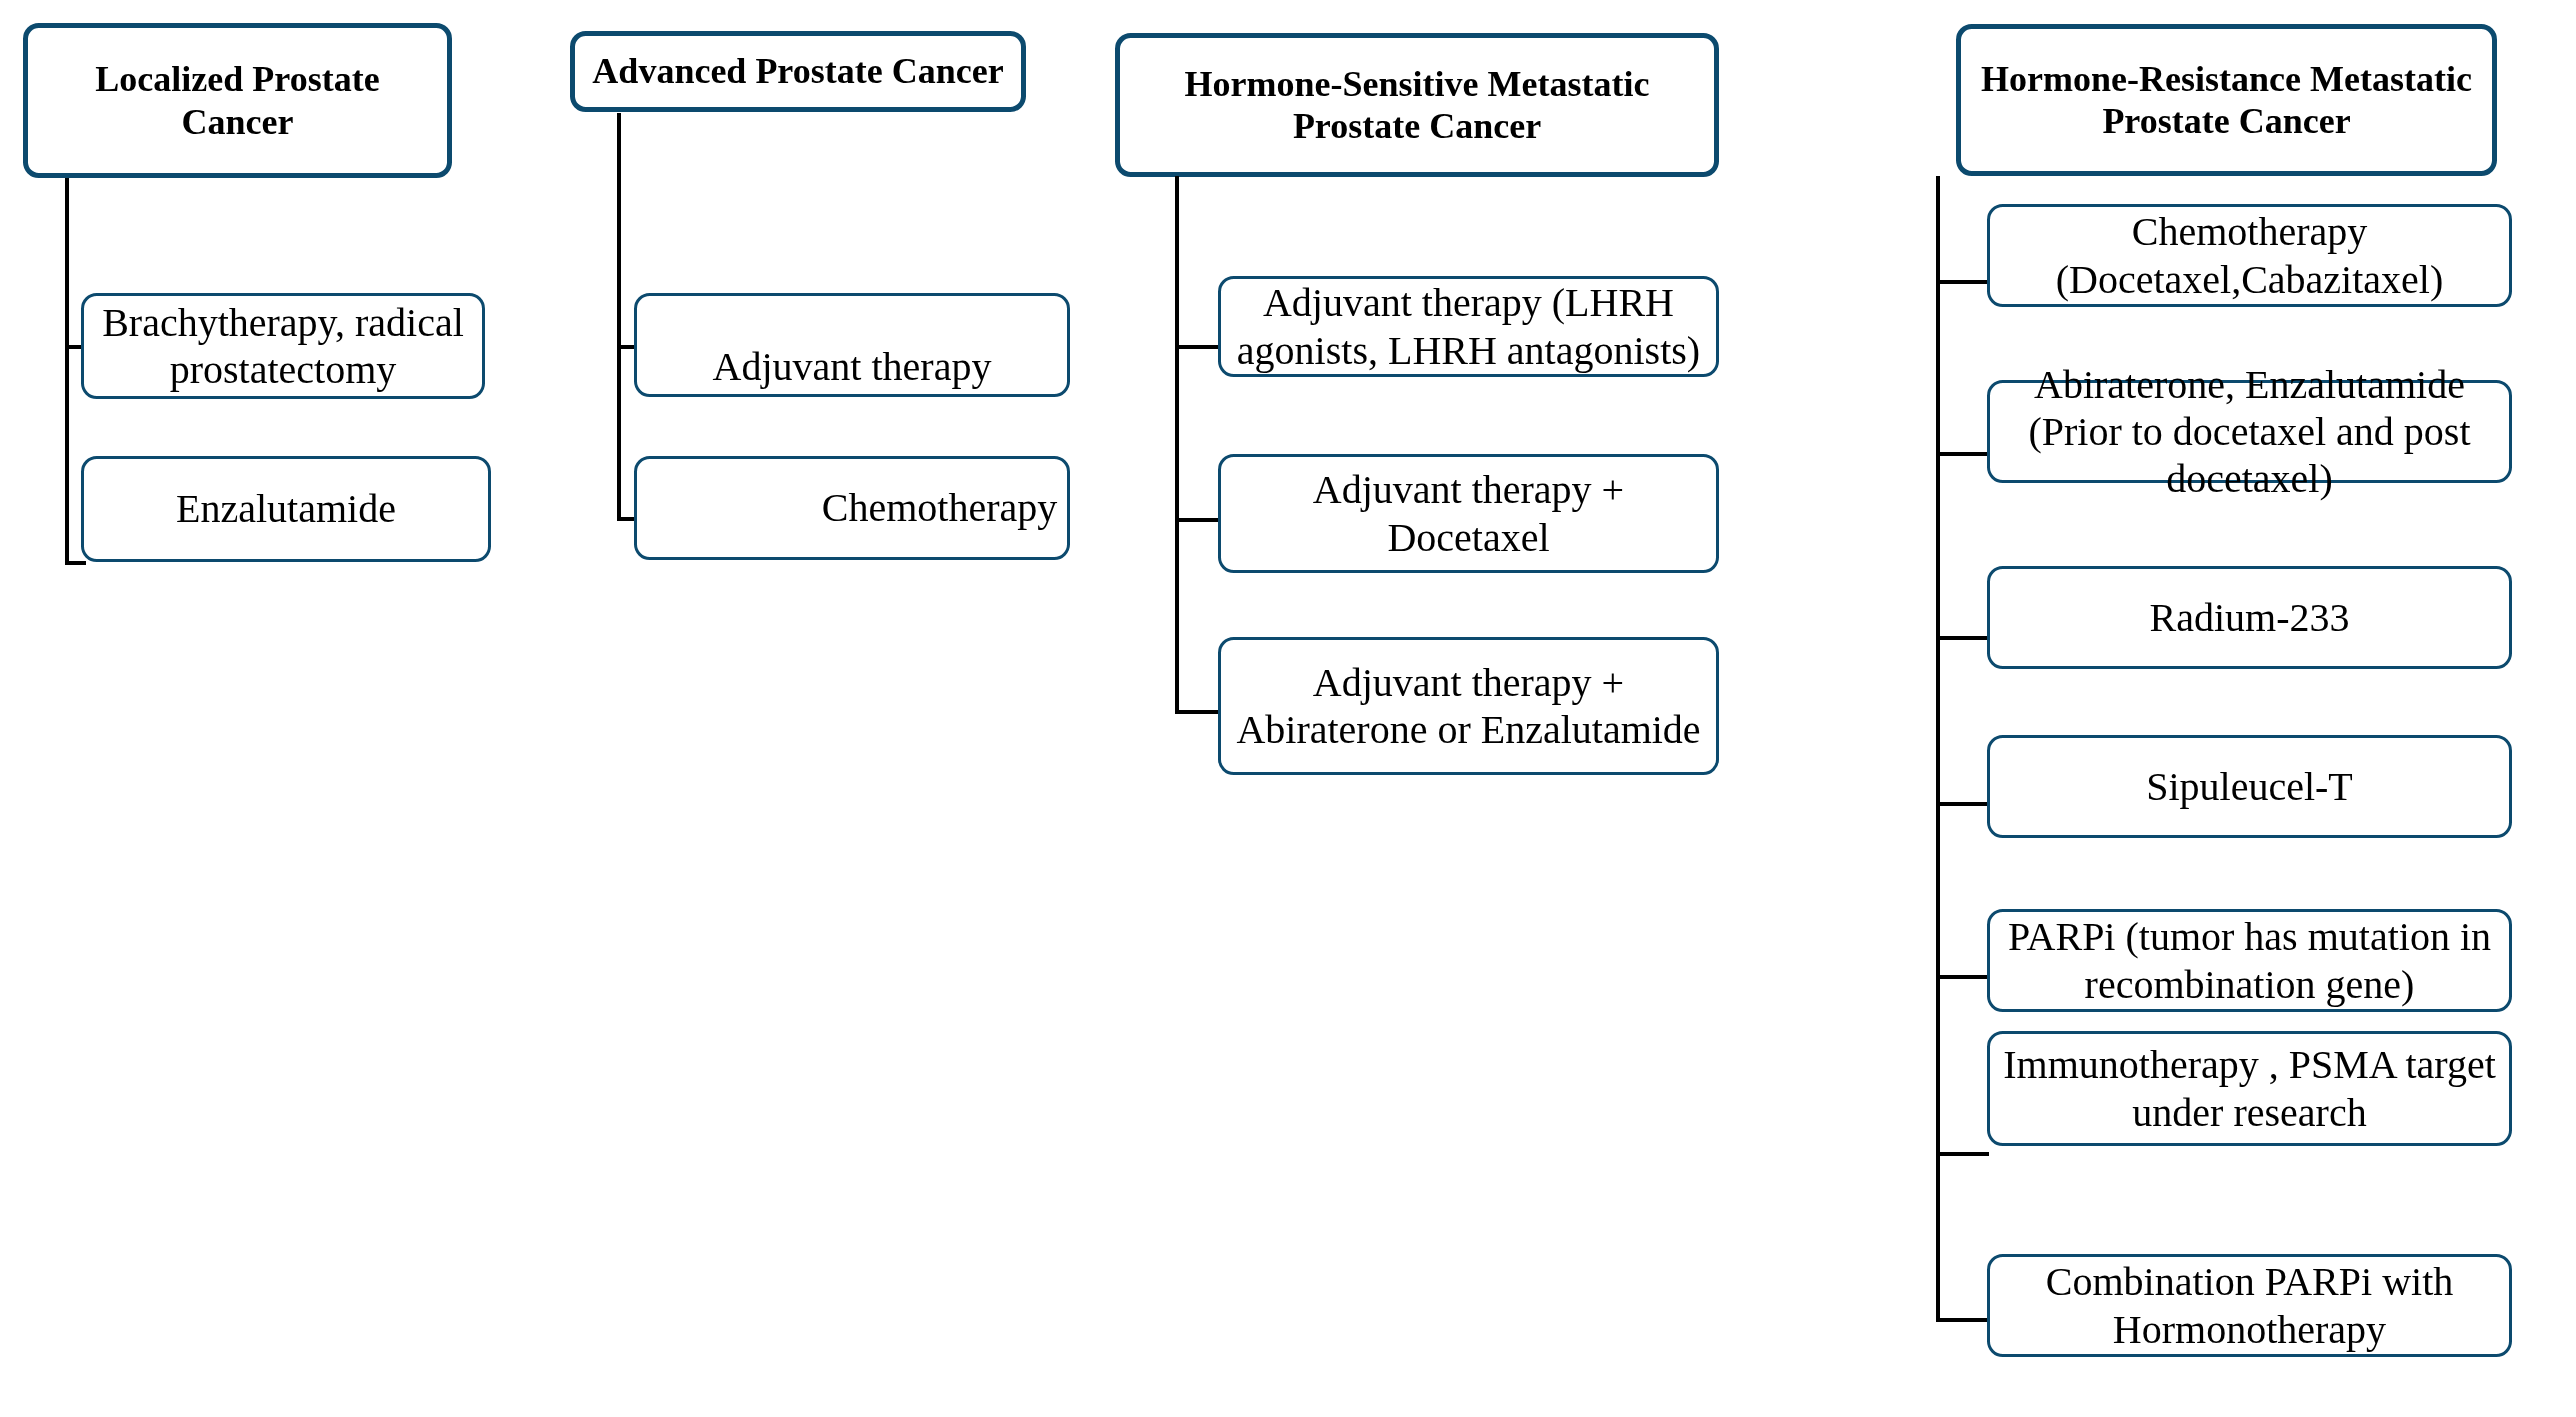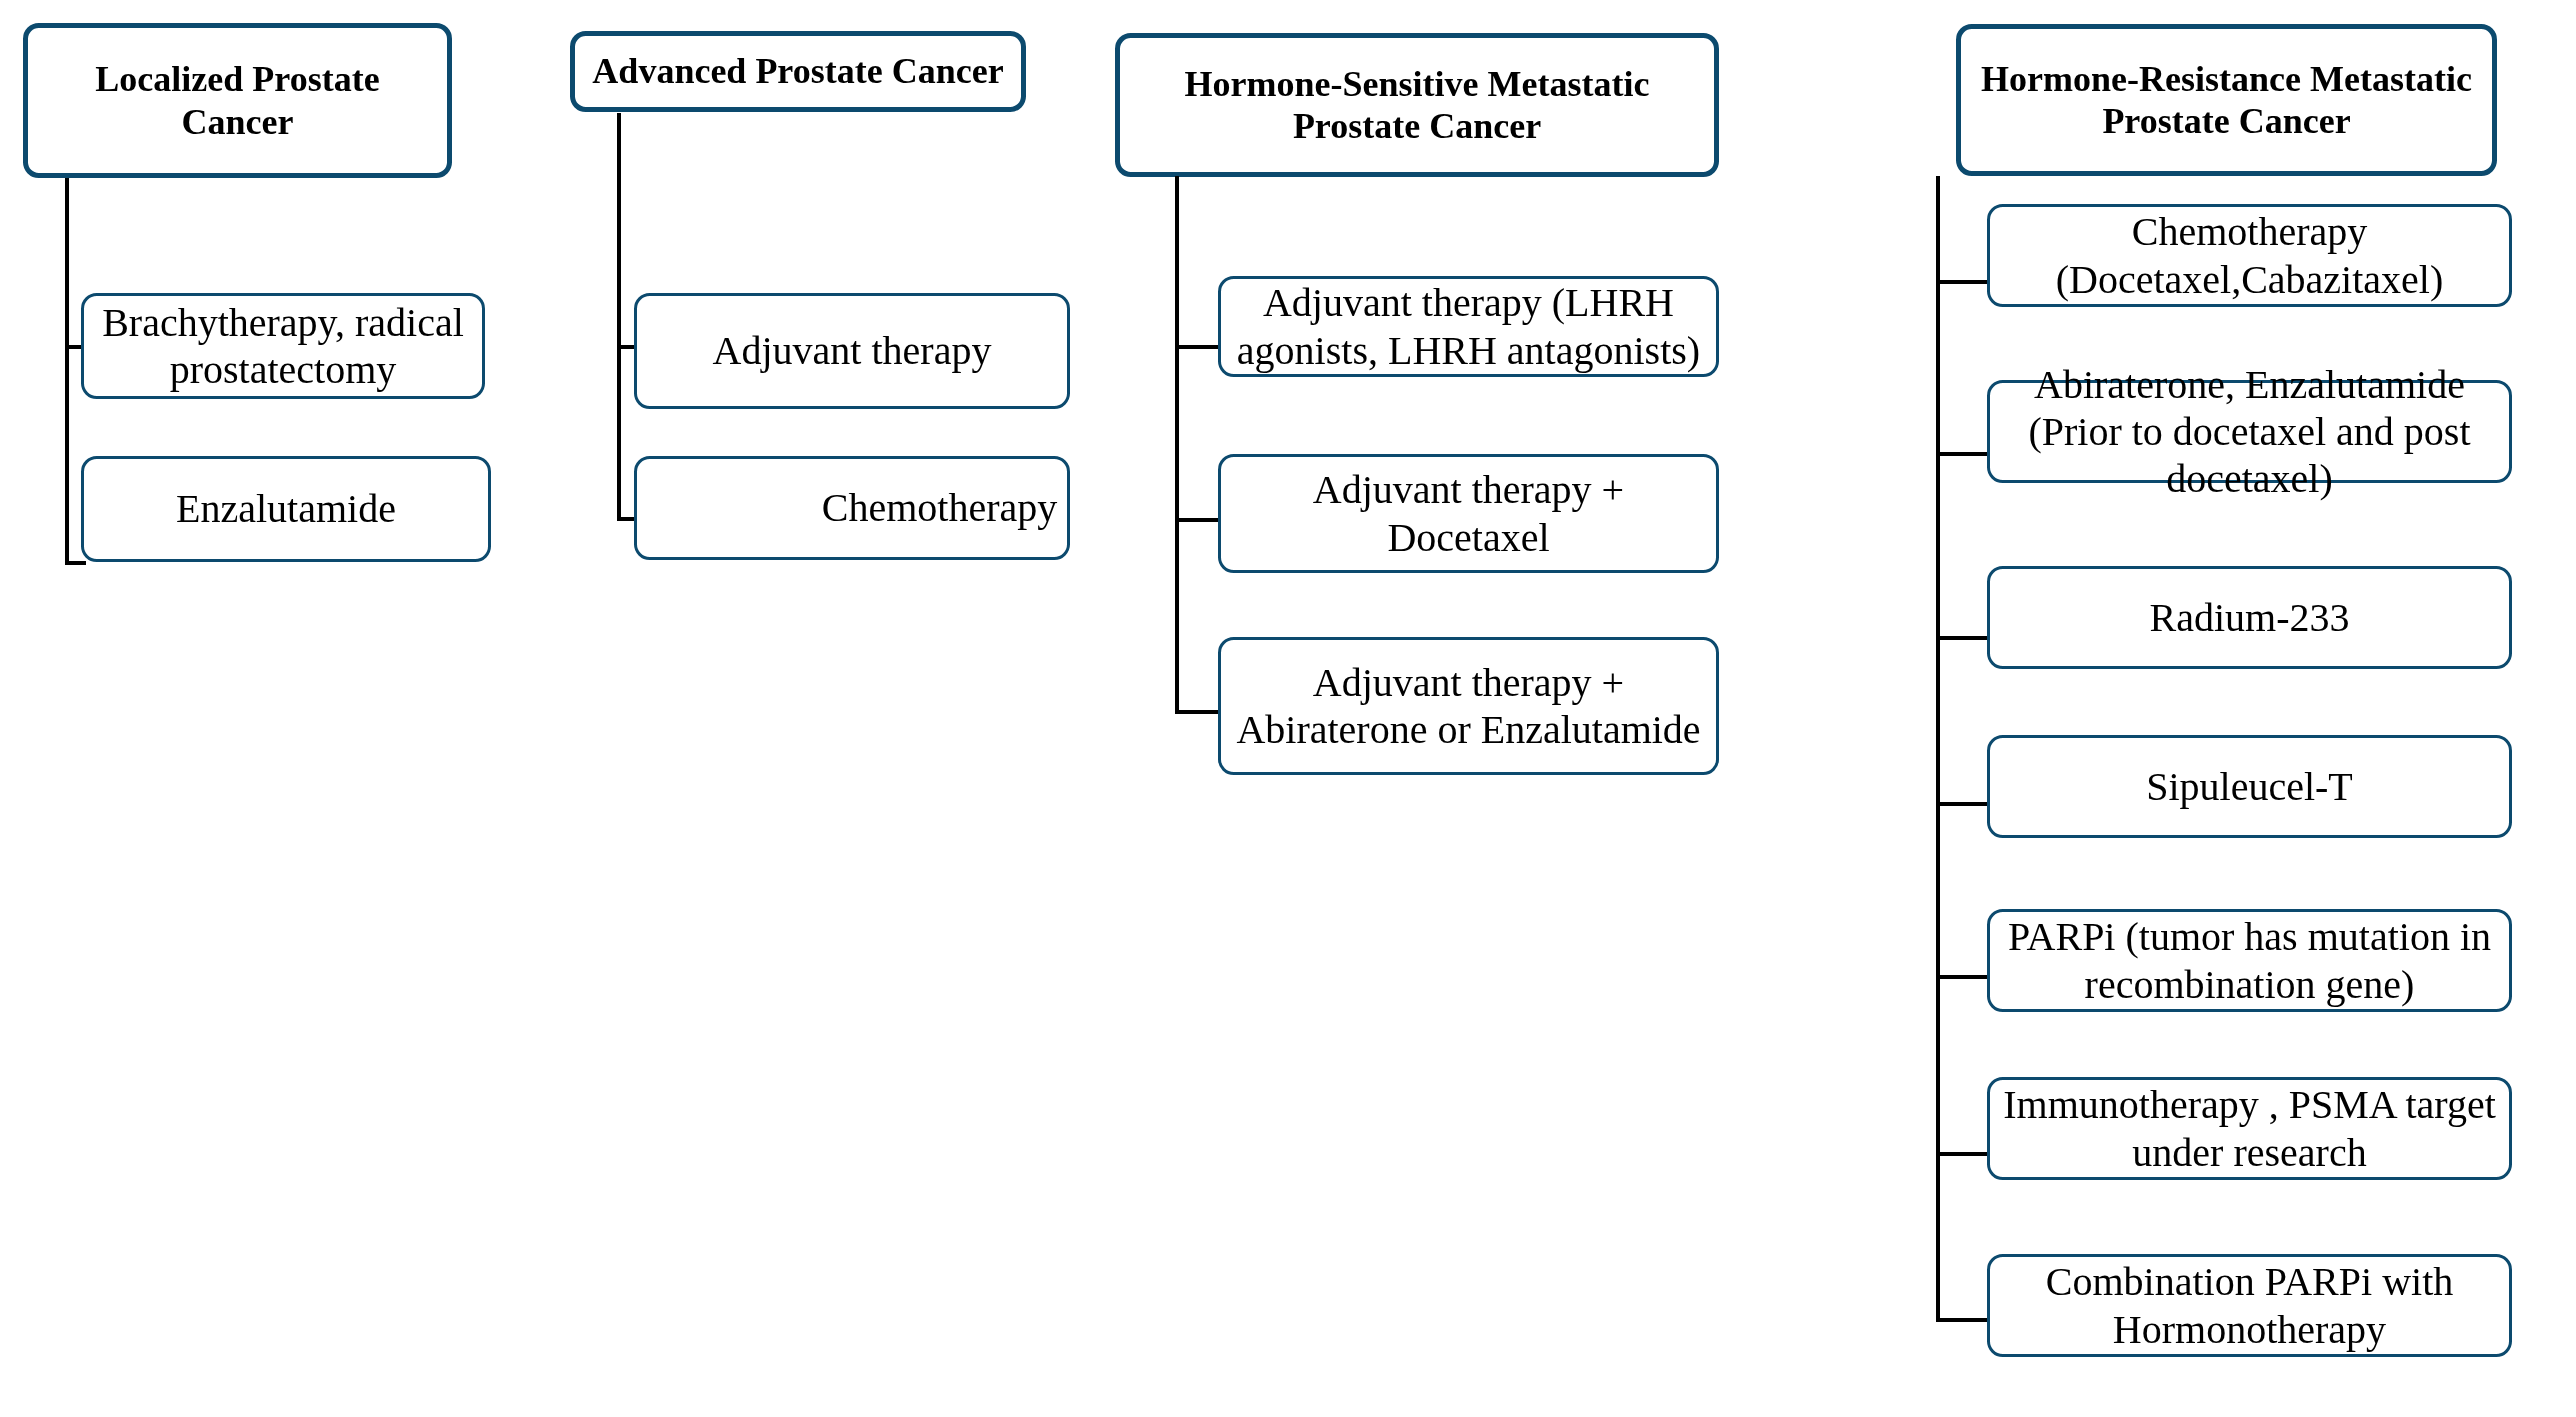--- a/index.html
+++ b/index.html
@@ -68,21 +68,21 @@
     <span class="txt">Enzalutamide</span>
   </div>
 
   <div class="node header" style="left:570px;top:31px;width:456px;height:81px;">
     <span class="txt">Advanced Prostate Cancer</span>
   </div>
   <div class="trunk" style="left:617px;top:113px;height:407px;"></div>
   <div class="stub" style="left:617px;top:345px;width:20.5px;"></div>
   <div class="stub" style="left:617px;top:517px;width:20.5px;"></div>
 
-  <div class="node child" style="left:634px;top:293px;width:436px;height:116px;">
+  <div class="node child" style="left:634px;top:293px;width:436px;height:104px;align-items:flex-end;">
     <span class="txt">Adjuvant therapy</span>
   </div>
   <div class="node child" style="left:634px;top:456px;width:436px;height:104px;justify-content:flex-end;">
     <span class="txt">Chemotherapy</span>
   </div>
 
   <div class="node header" style="left:1115px;top:33px;width:604px;height:144px;">
     <span class="txt">Hormone-Sensitive Metastatic Prostate Cancer</span>
   </div>
   <div class="trunk" style="left:1175px;top:176px;height:537px;"></div>
@@ -120,21 +120,21 @@
   </div>
   <div class="node child" style="left:1987px;top:566px;width:525px;height:103px;">
     <span class="txt">Radium-233</span>
   </div>
   <div class="node child" style="left:1987px;top:735px;width:525px;height:103px;">
     <span class="txt">Sipuleucel-T</span>
   </div>
   <div class="node child" style="left:1987px;top:909px;width:525px;height:103px;">
     <span class="txt">PARPi (tumor has mutation in recombination gene)</span>
   </div>
-  <div class="node child" style="left:1987px;top:1077px;width:525px;height:103px;">
+  <div class="node child" style="left:1987px;top:1031px;width:525px;height:115px;">
     <span class="txt">Immunotherapy , PSMA target under research</span>
   </div>
   <div class="node child" style="left:1987px;top:1254px;width:525px;height:103px;">
     <span class="txt">Combination PARPi with Hormonotherapy</span>
   </div>
 
 </div>
 
 
 </body></html>

